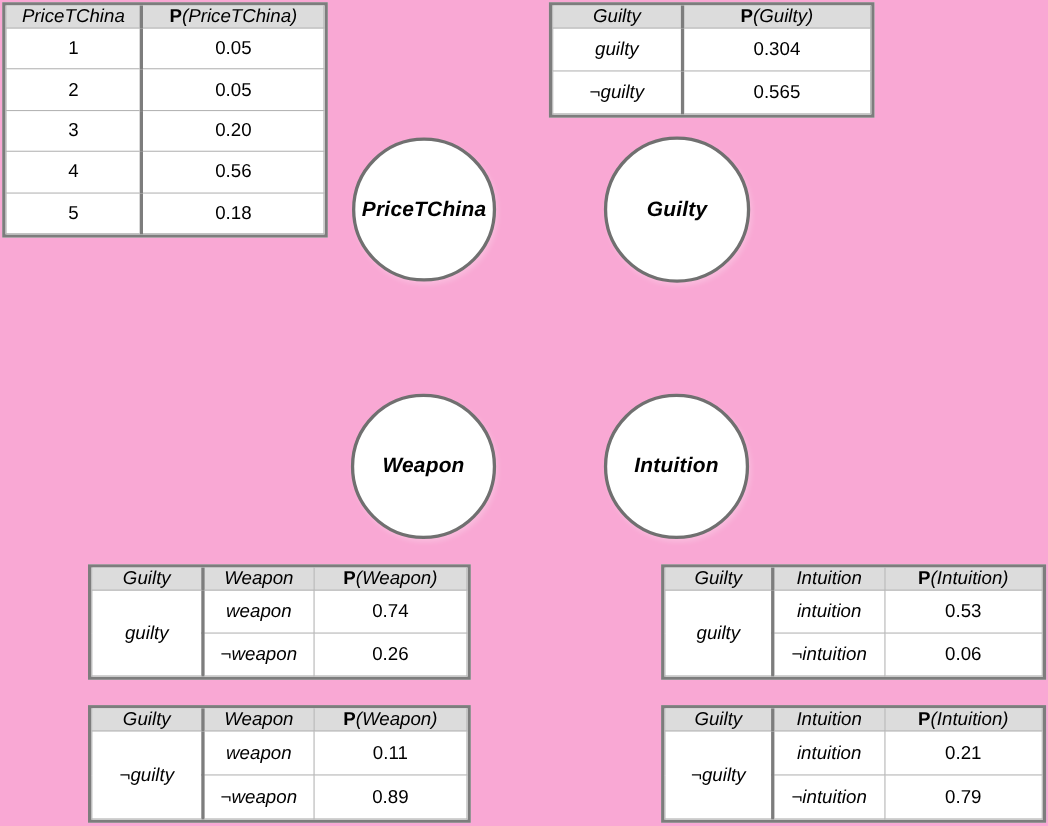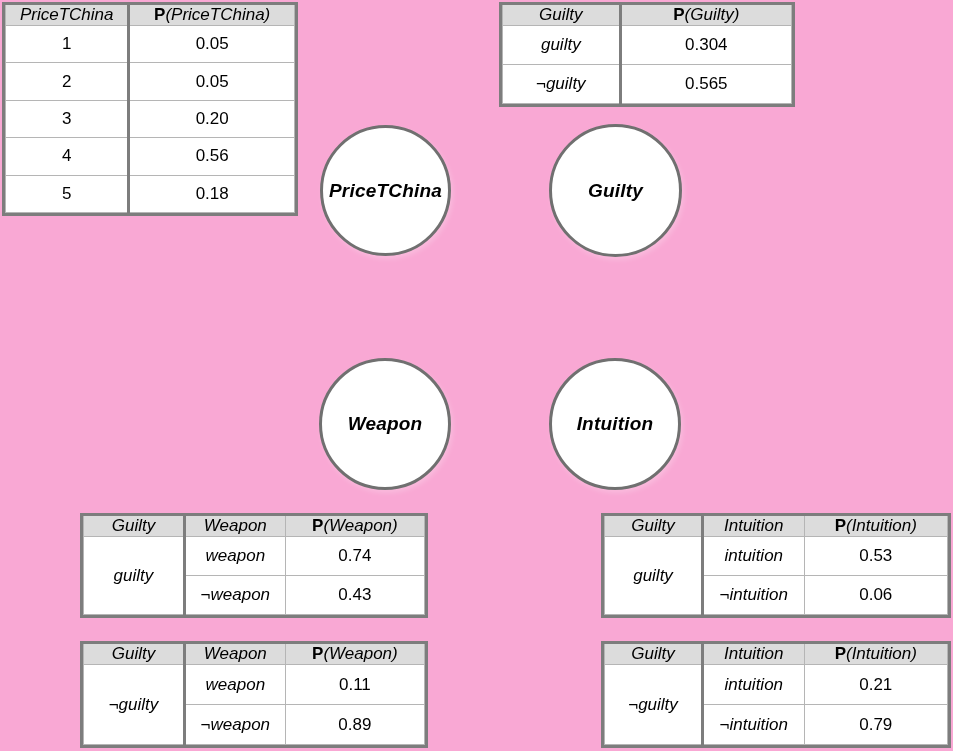--- a/index.html
+++ b/index.html
@@ -177,21 +177,21 @@
         </tr>
       </thead>
       <tbody>
         <tr>
           <td class="state sep-right" rowspan="2">guilty</td>
           <td class="state">weapon</td>
           <td class="num">0.74</td>
         </tr>
         <tr>
           <td class="state">¬weapon</td>
-          <td class="num">0.43</td>
+          <td class="num">0.26</td>
         </tr>
       </tbody>
     </table>
   </div>
 
   <div class="cpt" id="tbl-weapon-notguilty" style="left:80px; top:641px; width:348px; height:107px;">
     <table>
       <thead>
         <tr>
           <th class="sep-right outer-top" style="width:29%;">Guilty</th>

